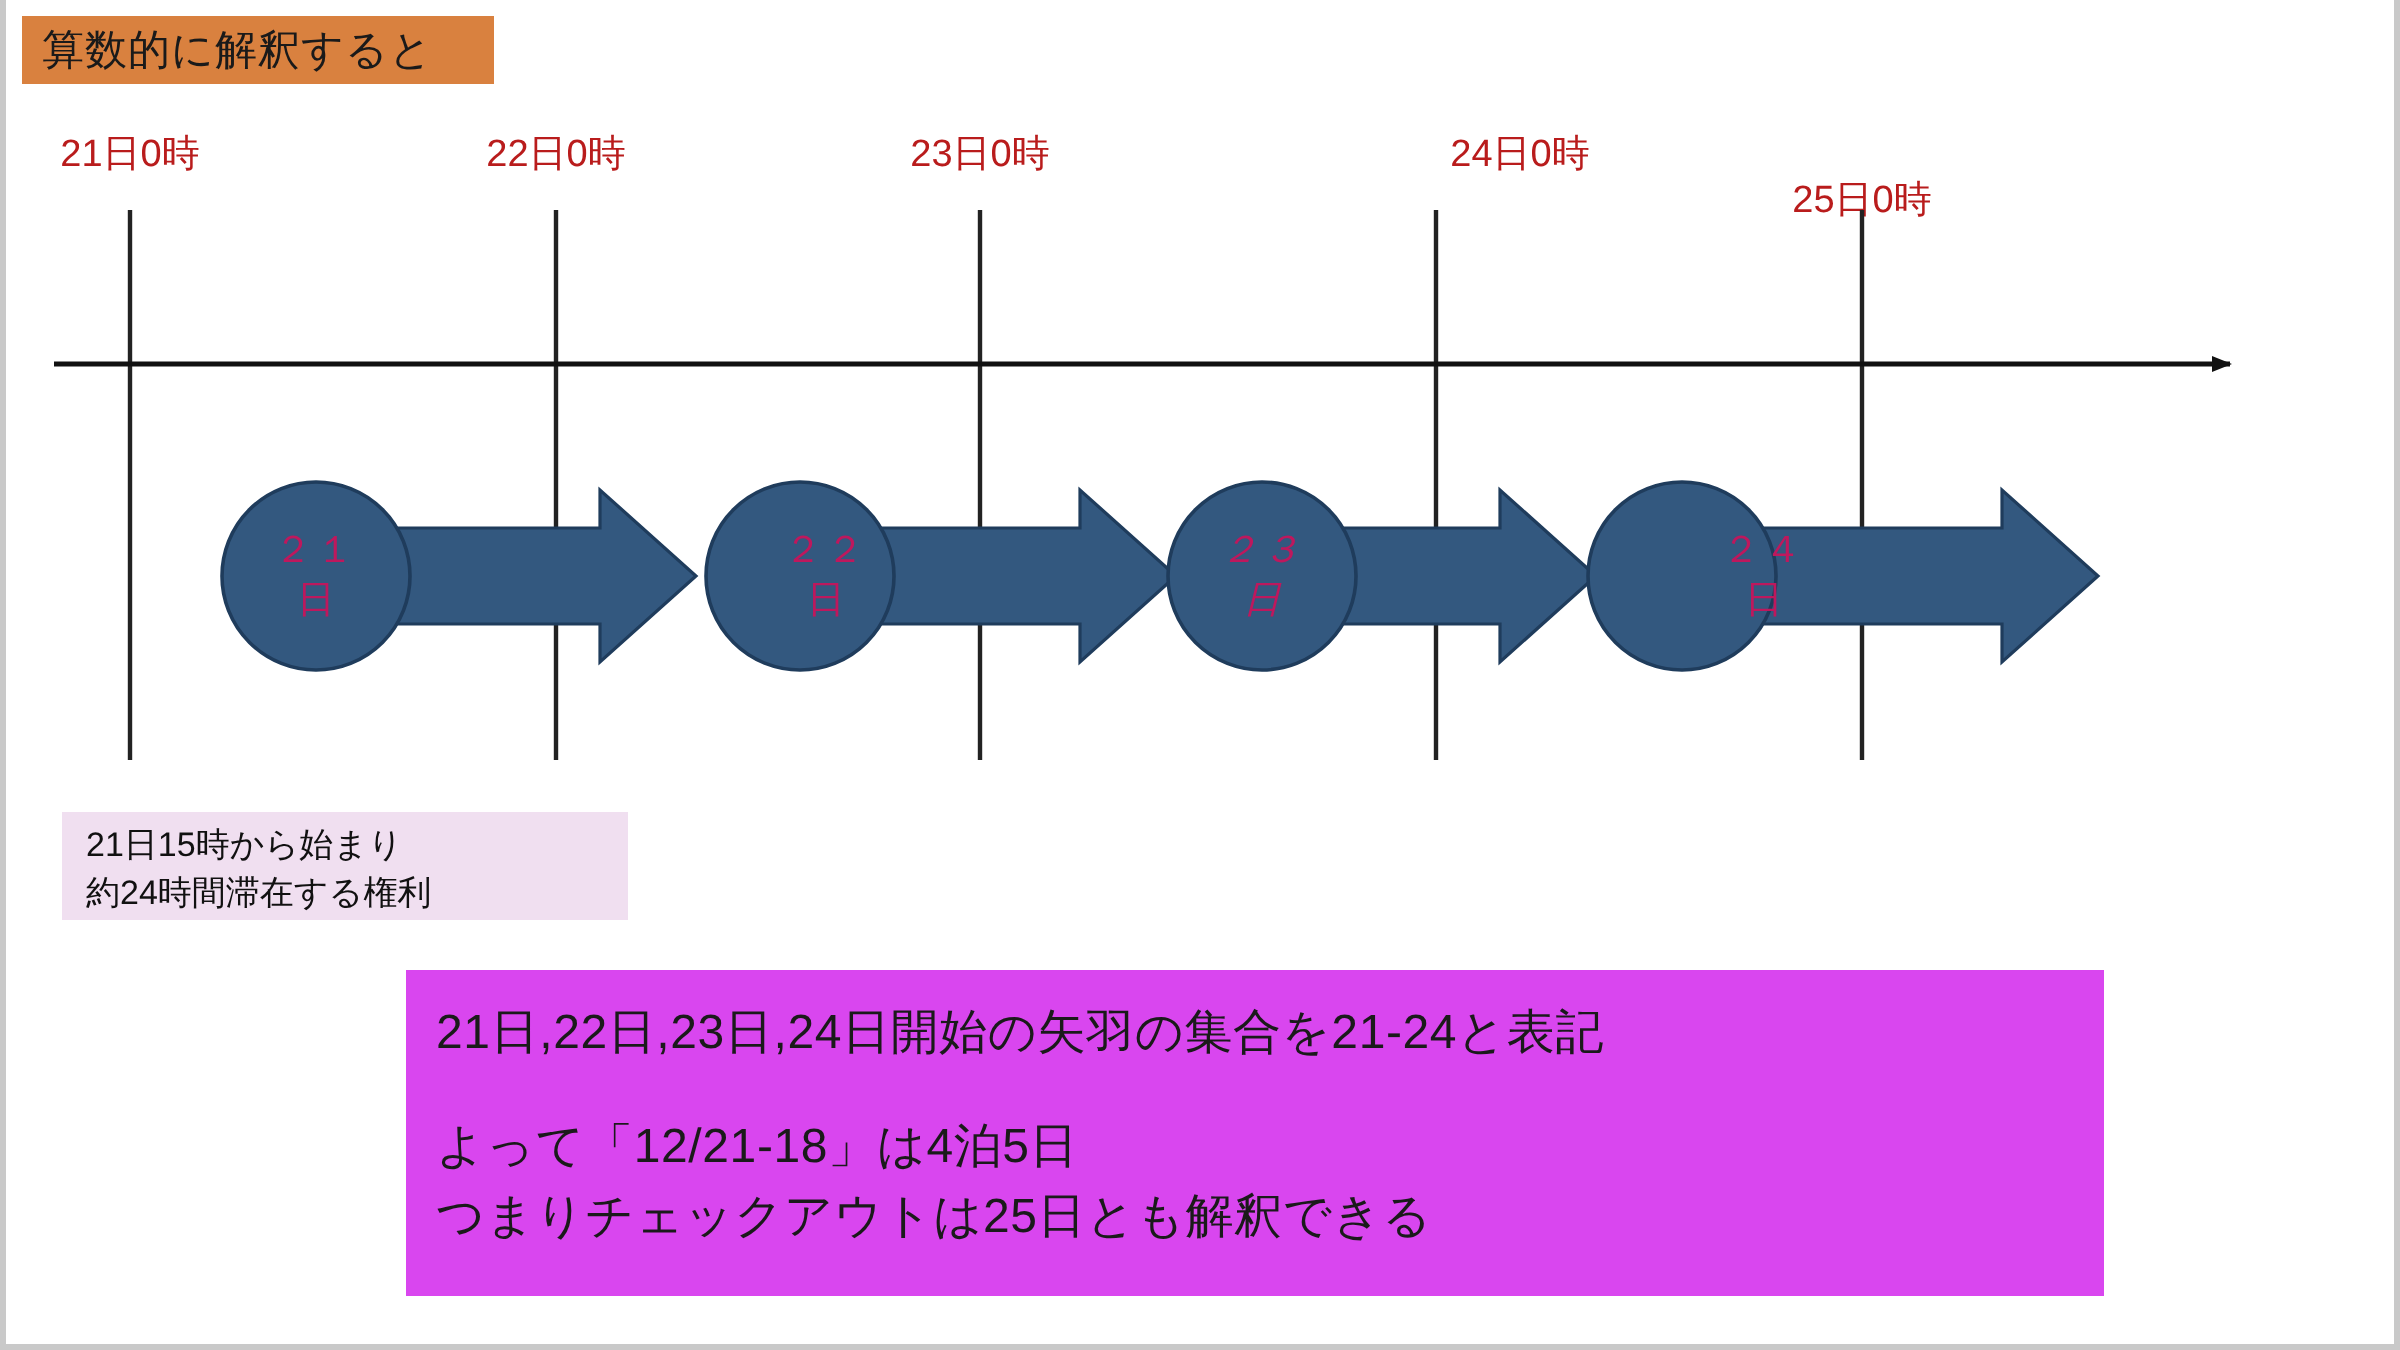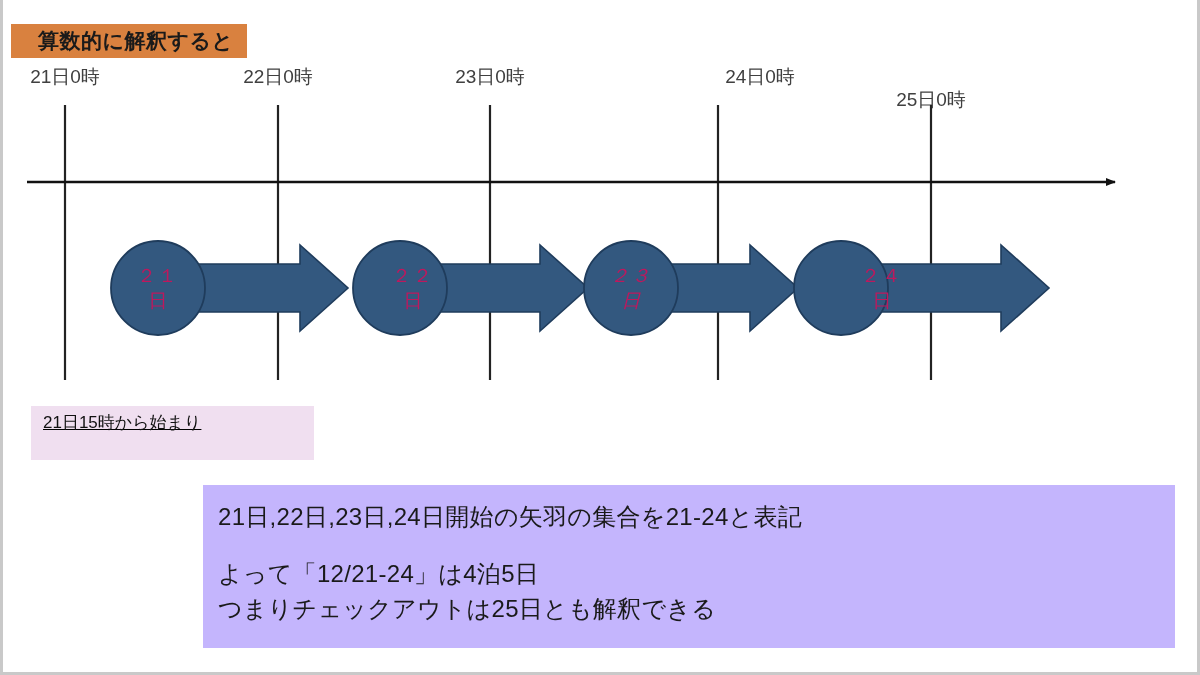--- a/index.html
+++ b/index.html
@@ -17,44 +17,43 @@
     box-sizing: border-box;
     border-left: 3px solid #c9c9c9;
     border-right: 3px solid #c9c9c9;
     border-bottom: 3px solid #c9c9c9;
   }
 
   
   .title-banner {
     position: absolute;
     left: 8px;
-    top: 24px;
+    top: 8px;
     width: 236px;
     height: 34px;
     background: #d9813f;
     display: flex;
     align-items: center;
     box-sizing: border-box;
-    padding-left: 27px;
-    font-weight: bold;
+    padding-left: 10px;
   }
   .title-banner .title-text {
     font-size: 21px;
     color: #1a1a1a;
     letter-spacing: 0.5px;
     white-space: nowrap;
     font-family: "Liberation Serif", "DejaVu Serif", serif;
   }
 
   
   .tick-label {
     position: absolute;
     top: 64px;
     font-size: 19px;
-    color: #404040;
+    color: #b91c1c;
     white-space: nowrap;
     transform: translateX(-50%);
     font-family: "Liberation Sans", "DejaVu Sans", sans-serif;
   }
 
   
   #diagram {
     position: absolute;
     left: 0;
     top: 0;
@@ -81,37 +80,36 @@
   
   .note-lavender {
     position: absolute;
     left: 28px;
     top: 406px;
     width: 283px;
     height: 54px;
     background: #f0dff0;
     box-sizing: border-box;
     padding: 5px 0 0 12px;
-    text-decoration: underline;
   }
   .note-lavender .line {
     font-size: 17px;
     line-height: 24px;
     color: #111111;
     white-space: nowrap;
   }
 
   
   .note-yellow {
     position: absolute;
     left: 200px;
     top: 485px;
-    width: 972px;
+    width: 849px;
     height: 163px;
-    background: #c4b5fd;
+    background: #d946ef;
     box-sizing: border-box;
     padding: 14px 0 0 15px;
   }
   .note-yellow .line {
     font-size: 24px;
     line-height: 35px;
     color: #1a1a1a;
     white-space: nowrap;
     letter-spacing: 0.3px;
   }
@@ -174,22 +172,23 @@
     <span class="num">２３</span>
     <span class="suffix">日</span>
   </div>
   <div class="day-circle-label" style="left: 879px; top: 288px;">
     <span class="num">２４</span>
     <span class="suffix">日</span>
   </div>
 
   <div class="note-lavender">
     <div class="line">21日15時から始まり</div>
+    <div class="line">約24時間滞在する権利</div>
   </div>
 
   <div class="note-yellow">
     <div class="line">21日,22日,23日,24日開始の矢羽の集合を21-24と表記</div>
     <div class="spacer"></div>
-    <div class="line">よって「12/21-24」は4泊5日</div>
+    <div class="line">よって「12/21-18」は4泊5日</div>
     <div class="line">つまりチェックアウトは25日とも解釈できる</div>
   </div>
 
 </div>
 
 </body></html>

